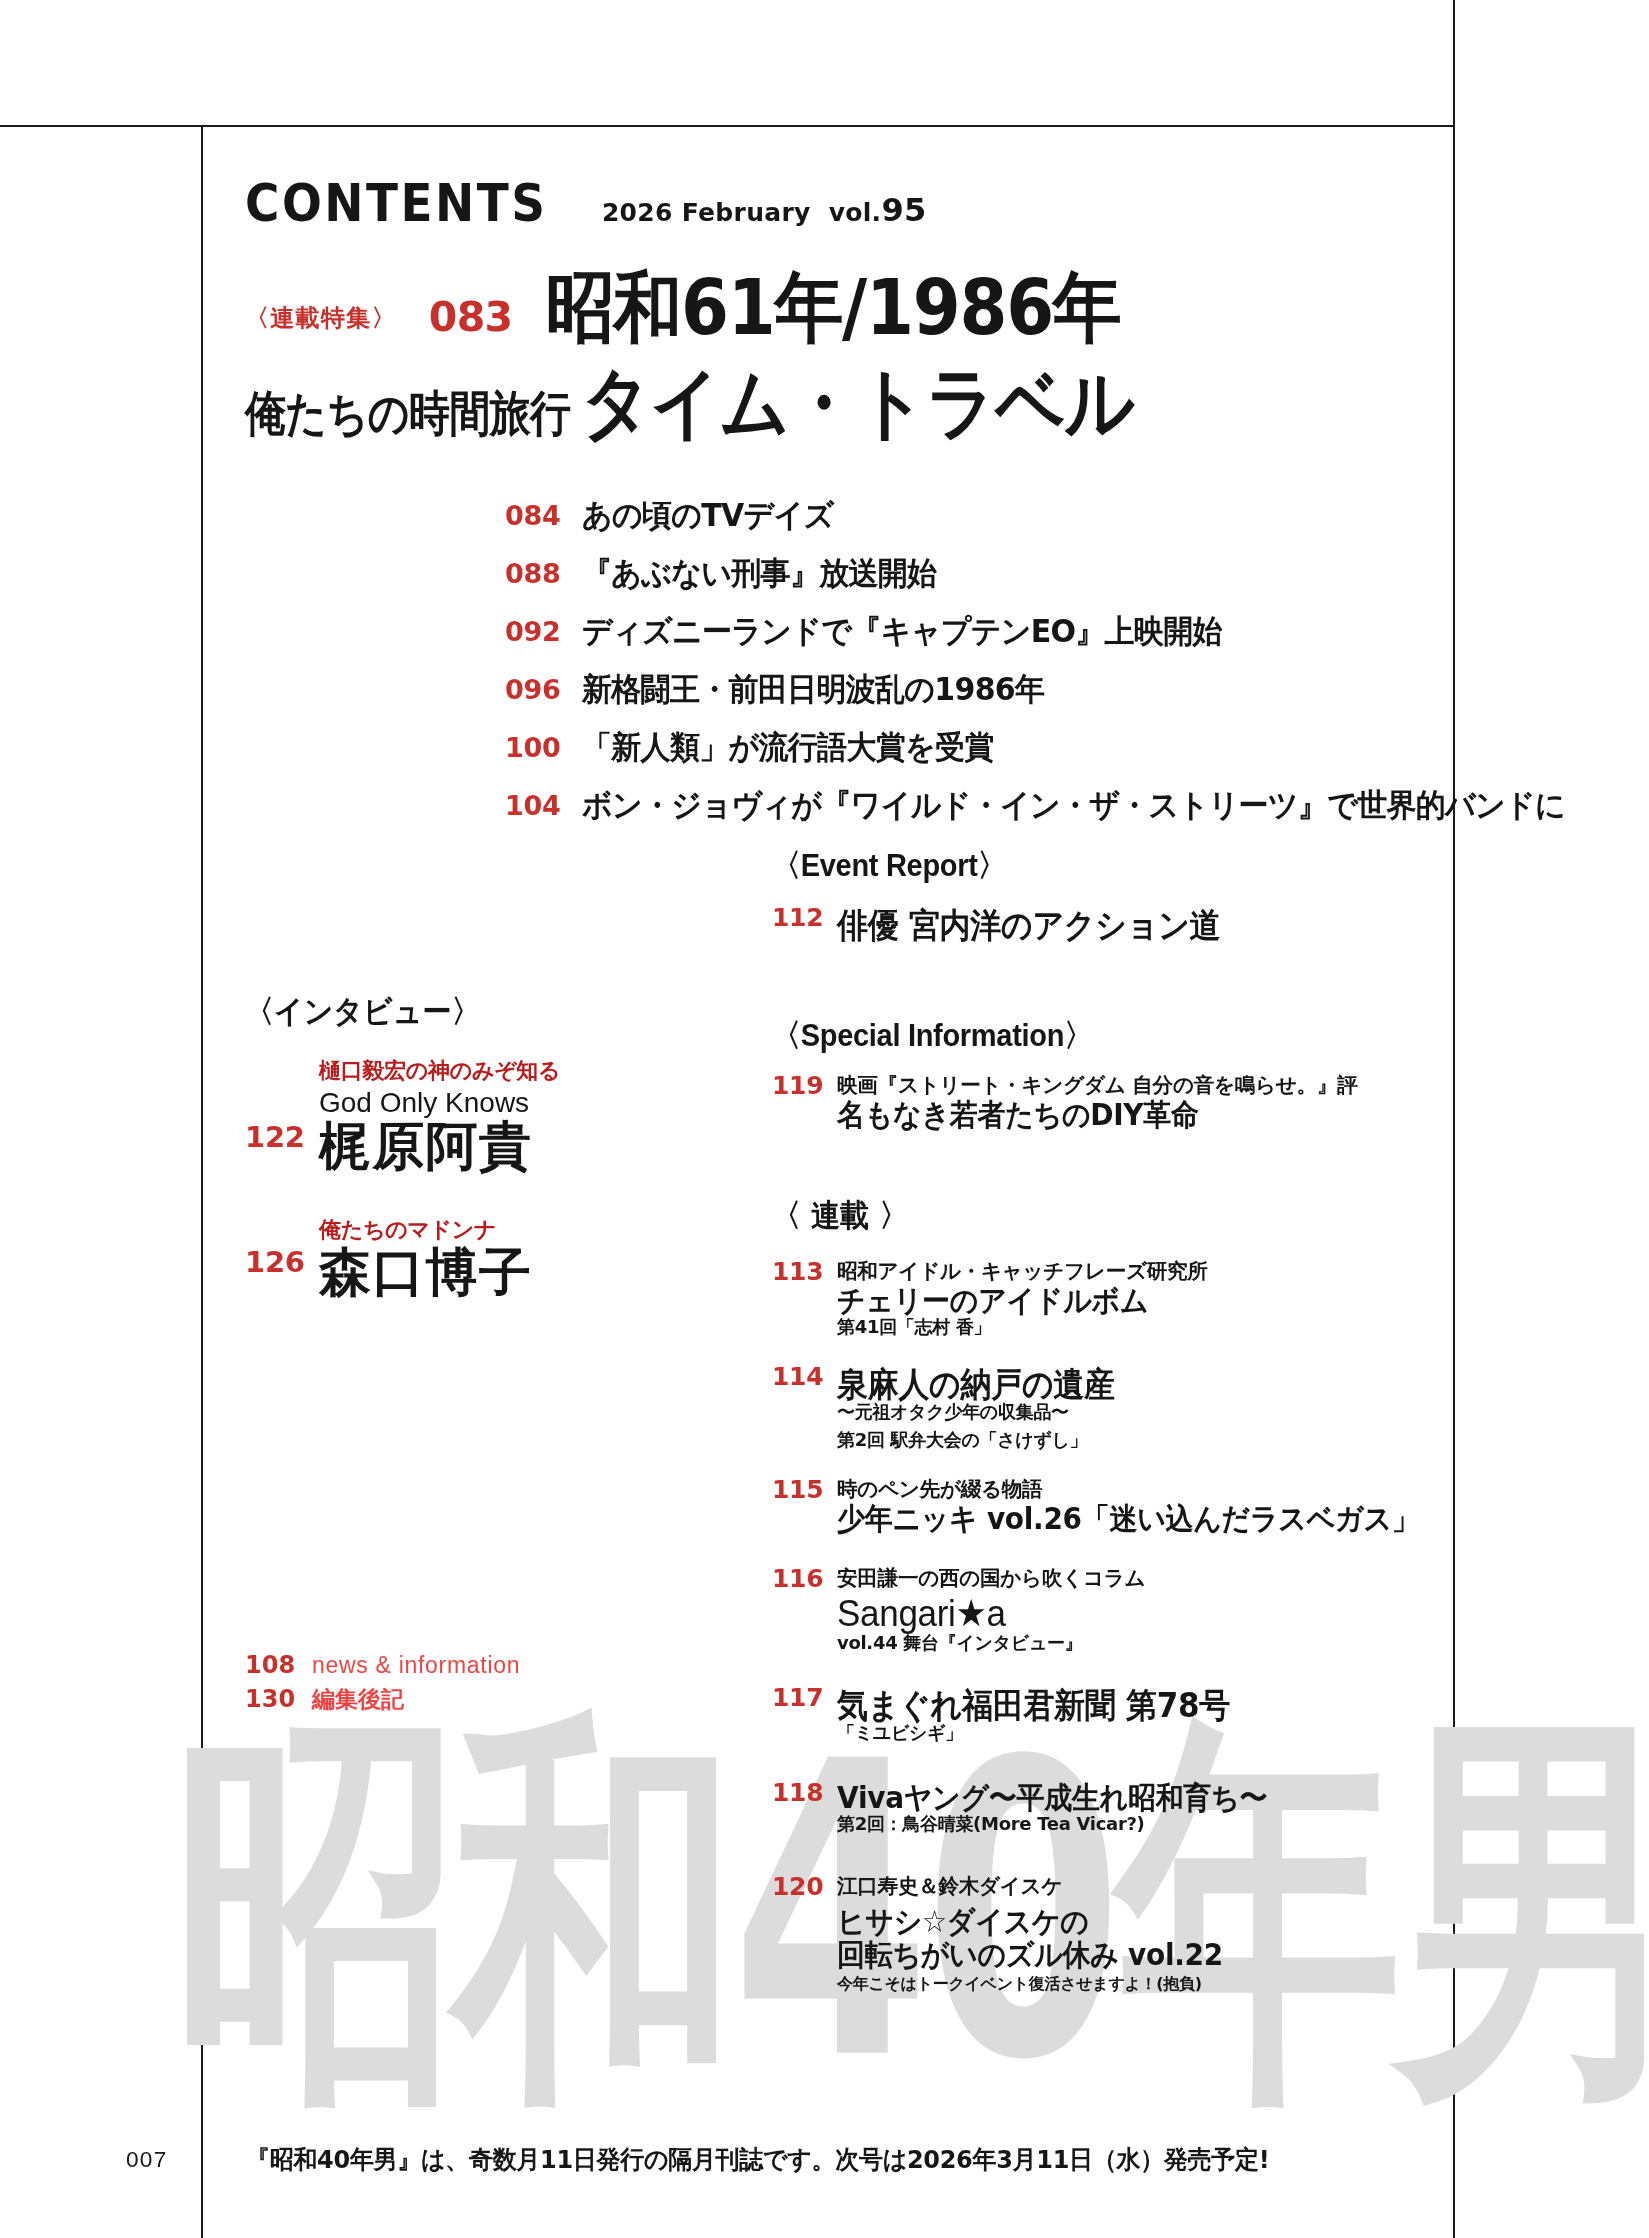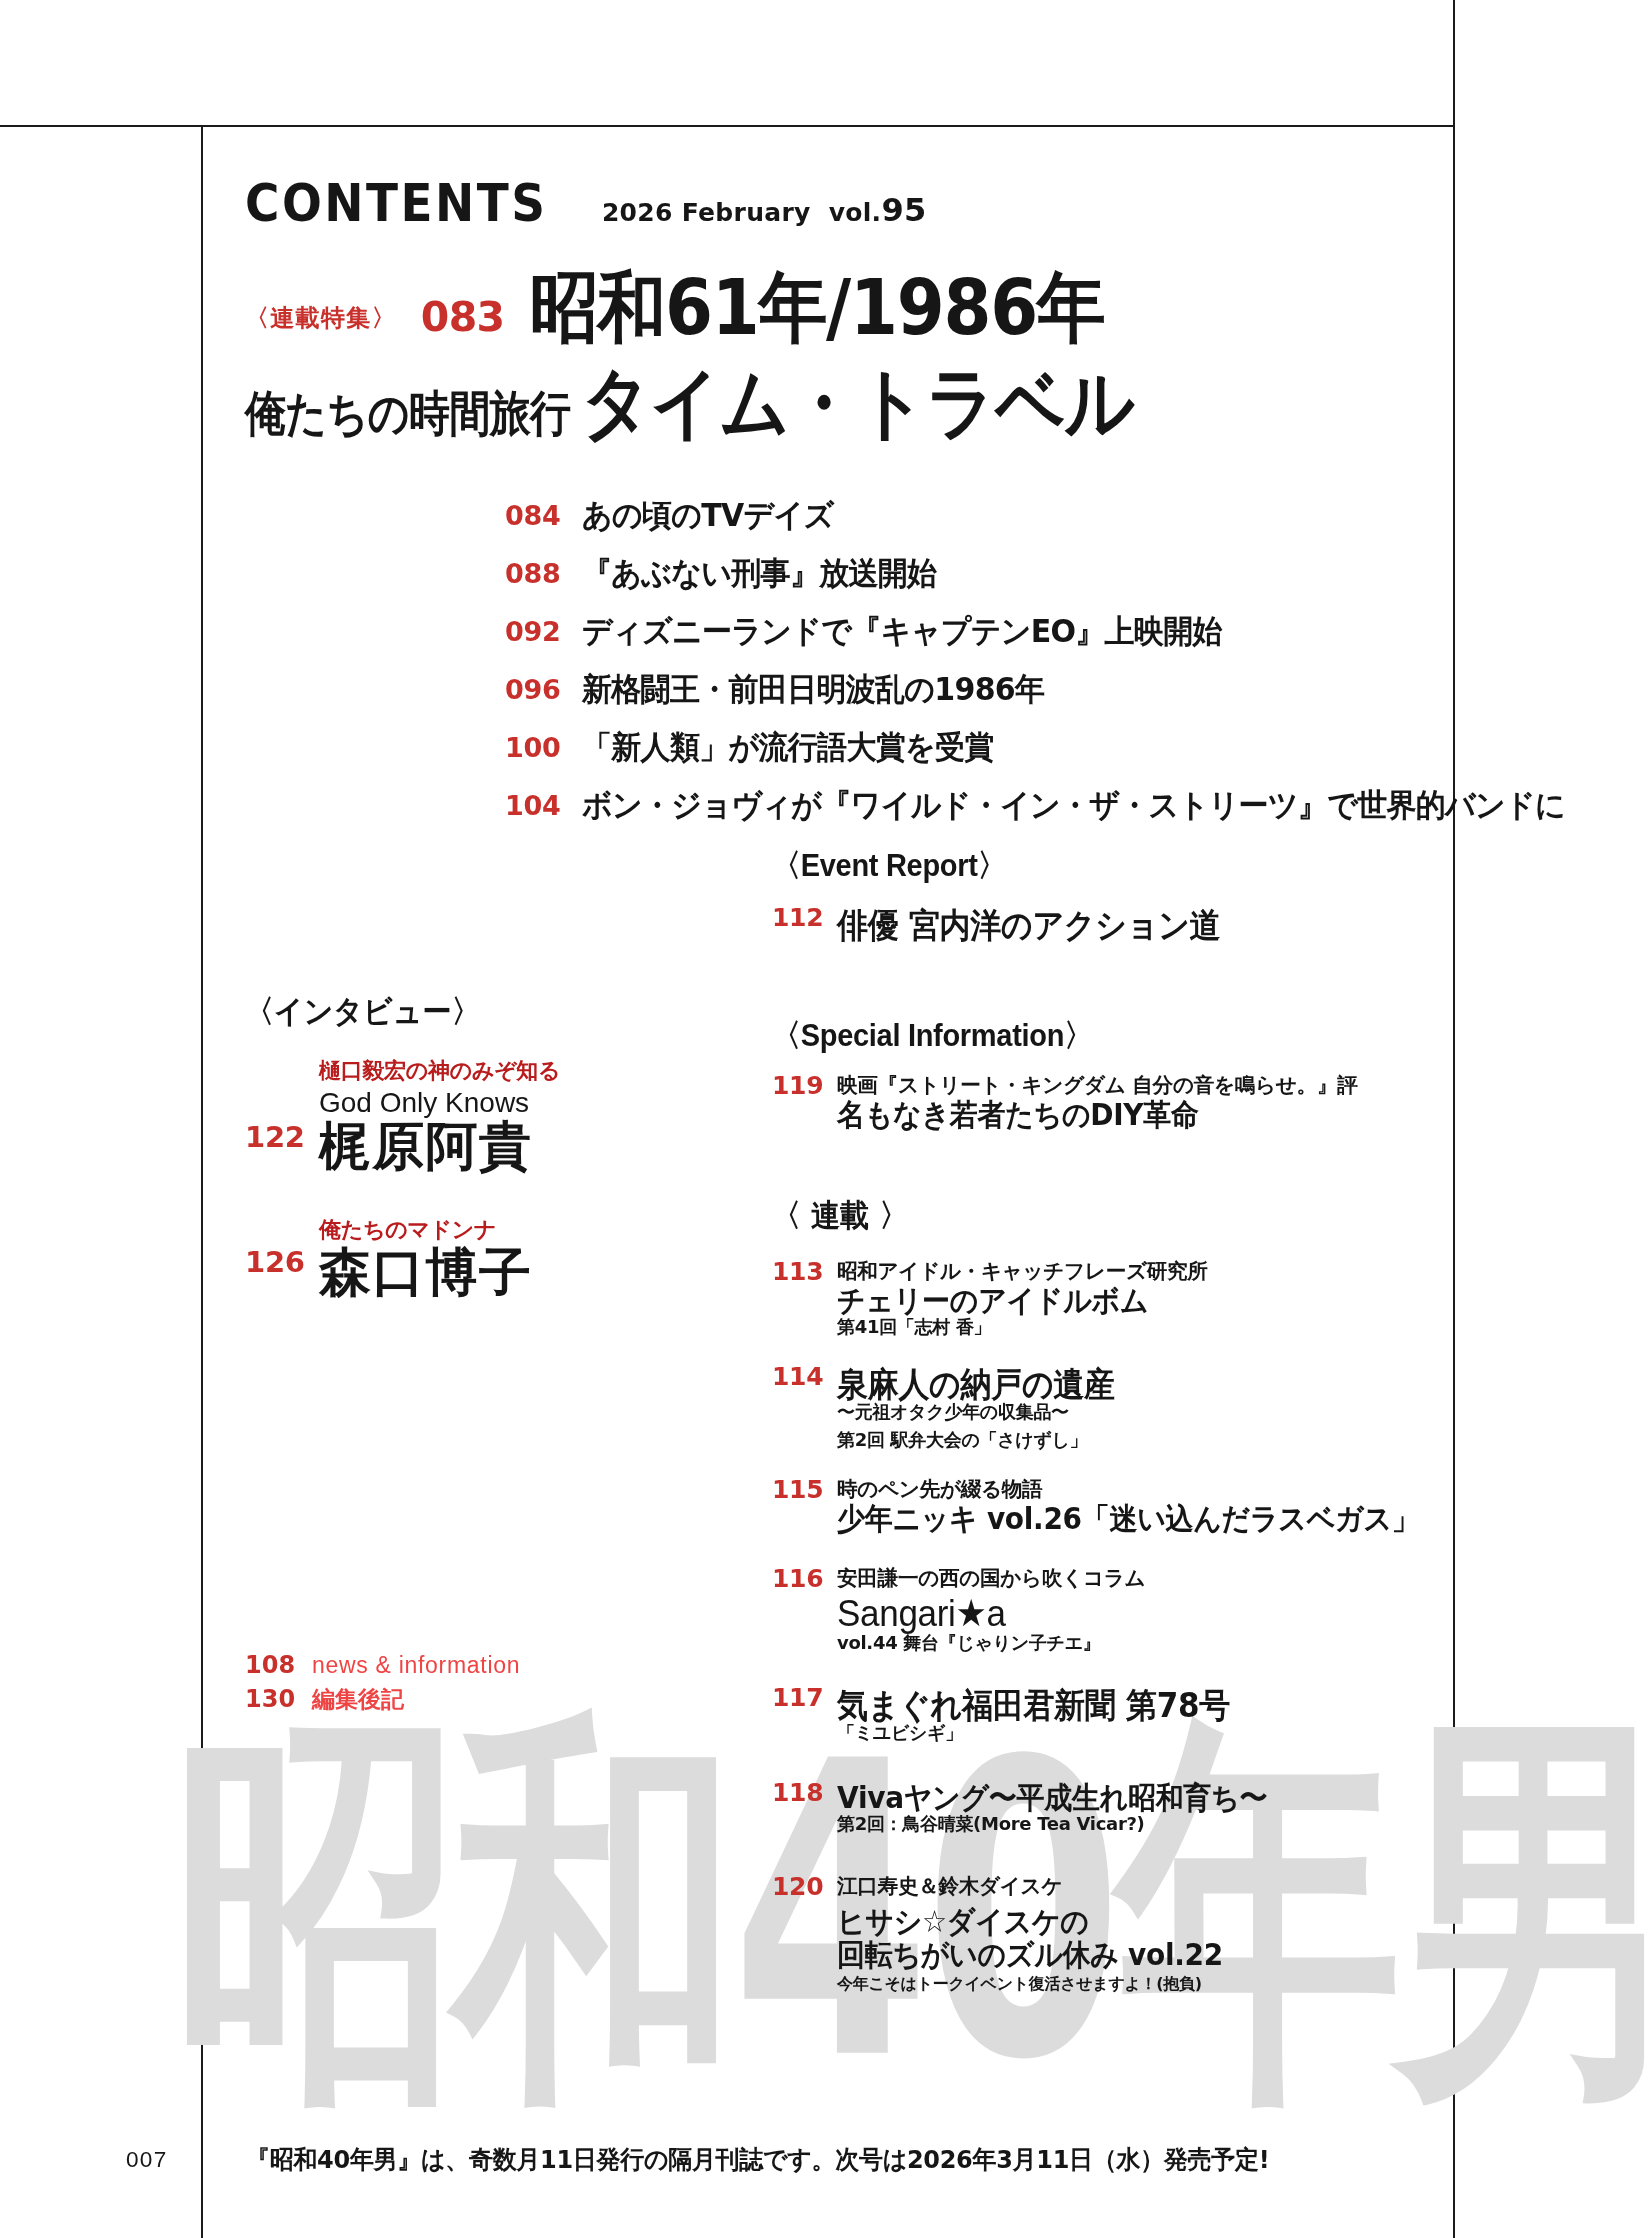--- a/index.html
+++ b/index.html
@@ -123,21 +123,21 @@
   
   .feature-head {
     position: absolute;
     left: 245px;
     top: 266px;
     width: 1171px;
   }
   .feature-line1 {
     display: flex;
     align-items: flex-end;
-    gap: 8px;
+    gap: 16px;
     height: 80px;
   }
   .feature-tag {
     font-family: "DejaVu Sans", sans-serif;
     font-size: 24px;
     font-weight: 700;
     color: #c8302b;
     letter-spacing: 1.3px;
     padding-bottom: 12px;
     white-space: nowrap;
@@ -487,21 +487,21 @@
           <div class="ln kicker">時のペン先が綴る物語</div>
           <div class="ln title">少年ニッキ vol.26「迷い込んだラスベガス」</div>
         </span>
       </div>
 
       <div class="entry" style="margin-top:32px;">
         <span class="pg">116</span>
         <span class="body">
           <div class="ln kicker">安田謙一の西の国から吹くコラム</div>
           <div class="ln title lat" style="font-size:35px;font-weight:400;">Sangari★a</div>
-          <div class="ln small">vol.44 舞台『じゃりン子チエ』</div>
+          <div class="ln small">vol.44 舞台『インタビュー』</div>
         </span>
       </div>
 
       <div class="entry" style="margin-top:32px;">
         <span class="pg">117</span>
         <span class="body">
           <div class="ln big">気まぐれ福田君新聞 第78号</div>
           <div class="ln small">「ミユビシギ」</div>
         </span>
       </div>

